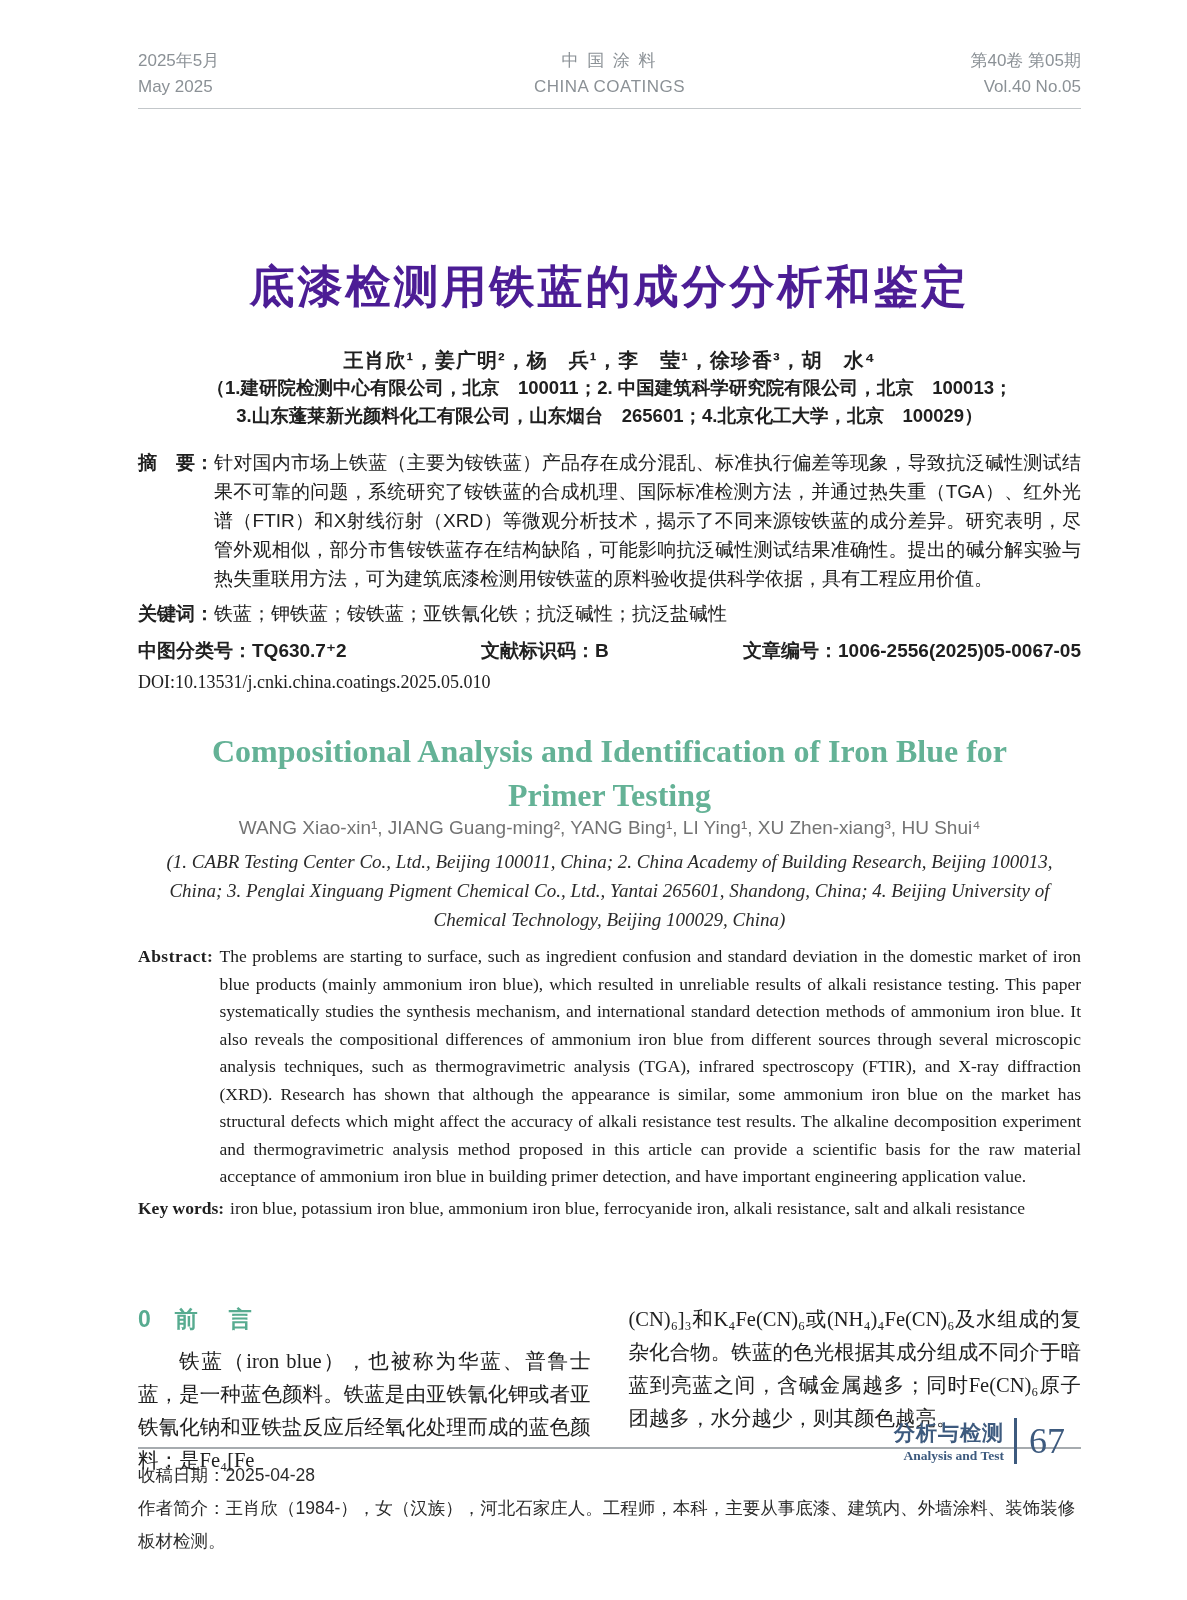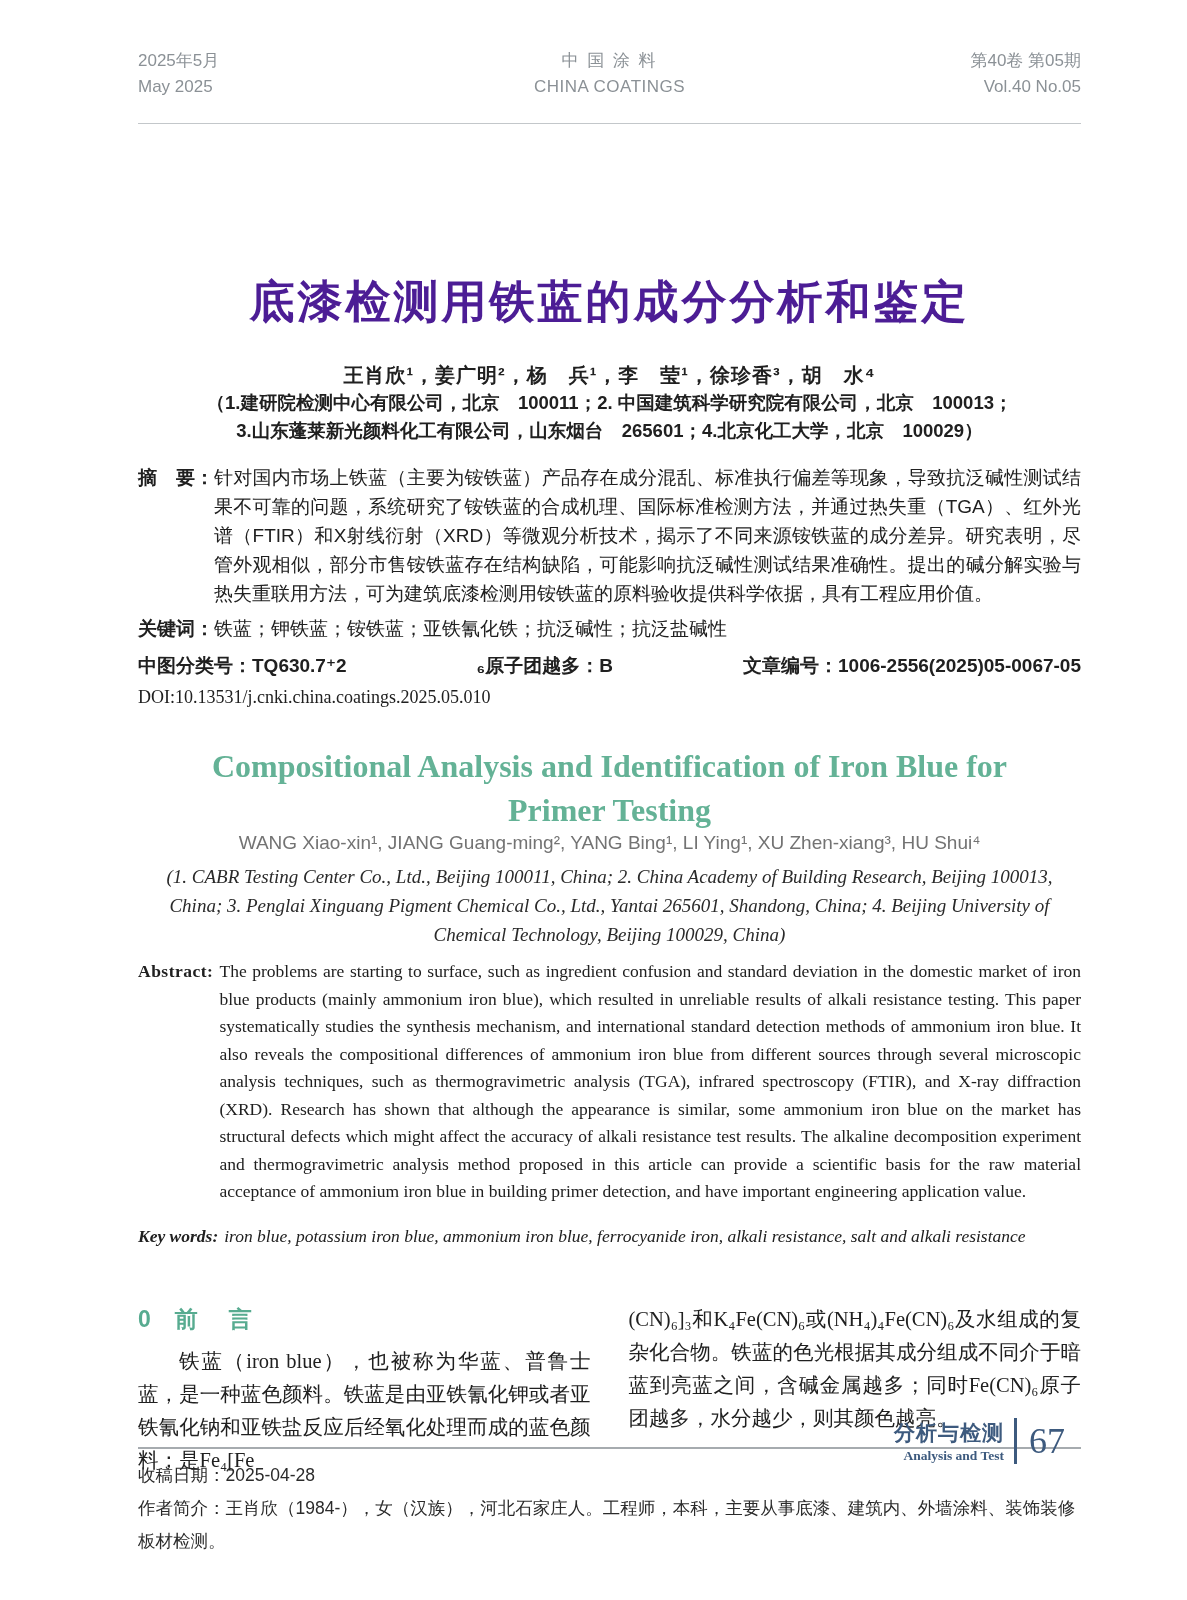--- a/index.html
+++ b/index.html
@@ -8,21 +8,21 @@
     width:1187px; height:1600px; position:relative; overflow:hidden;
     font-family:"Liberation Sans","DejaVu Sans",sans-serif;
     color:#202020;
   }
   .content { padding:48px 106px 0 138px; }
 
   
   .journal-header {
     display:flex; justify-content:space-between; align-items:flex-end;
     color:#8b9196; font-size:17px; line-height:26px;
-    padding-bottom:23px; border-bottom:1px solid #c3c7ca;
+    padding-bottom:8px; border-bottom:1px solid #c3c7ca;
   }
   .jh-col { width:33.3%; }
   .jh-center { text-align:center; letter-spacing:2px; }
   .jh-center .en { letter-spacing:0.5px; }
   .jh-right { text-align:right; }
 
   
   .cn-title {
     margin-top:148px; text-align:center; color:#4c1d95;
     font-weight:bold; font-size:45px; letter-spacing:3px;
@@ -51,22 +51,22 @@
     margin-top:8px; text-align:center; color:#2a2a2a;
     font-family:"Liberation Serif","DejaVu Serif",serif; font-style:italic;
     font-size:19px; line-height:29px; padding:0 10px;
   }
   .en-abstract {
     margin-top:9px; font-family:"Liberation Serif","DejaVu Serif",serif;
     font-size:17.5px; line-height:27.5px;
   }
   .en-abstract .block-label { letter-spacing:0.5px; margin-right:6px; }
   .en-keywords {
-    margin-top:17px; font-family:"Liberation Serif","DejaVu Serif",serif;
-    font-size:17.5px; line-height:27.5px;font-style:italic;
+    margin-top:4px; font-family:"Liberation Serif","DejaVu Serif",serif;
+    font-size:17.5px; line-height:27.5px;
   }
   .en-keywords .block-label { margin-right:6px; }
 
   
   .columns {
     position:absolute; left:138px; right:106px; top:1303px;
     display:flex; gap:38px;
   }
   .col {
     flex:1; font-family:"Liberation Serif","DejaVu Serif",serif;
@@ -126,21 +126,21 @@
   <div class="cn-keywords flex-block">
     <span class="block-label">关键词：</span>
     <span class="jtext">铁蓝；钾铁蓝；铵铁蓝；亚铁氰化铁；抗泛碱性；抗泛盐碱性</span>
   </div>
 
   <div class="clc-row">
     <div>
       <span class="block-label">中图分类号：</span><span>TQ630.7⁺2</span>
     </div>
     <div>
-      <span class="block-label">₆原子团越多：</span><span>B</span>
+      <span class="block-label">文献标识码：</span><span>B</span>
     </div>
     <div>
       <span class="block-label">文章编号：</span><span>1006-2556(2025)05-0067-05</span>
     </div>
   </div>
 
   <div class="doi">DOI:10.13531/j.cnki.china.coatings.2025.05.010</div>
 
   <h2 class="en-title">Compositional Analysis and Identification of Iron Blue for Primer Testing</h2>
 

